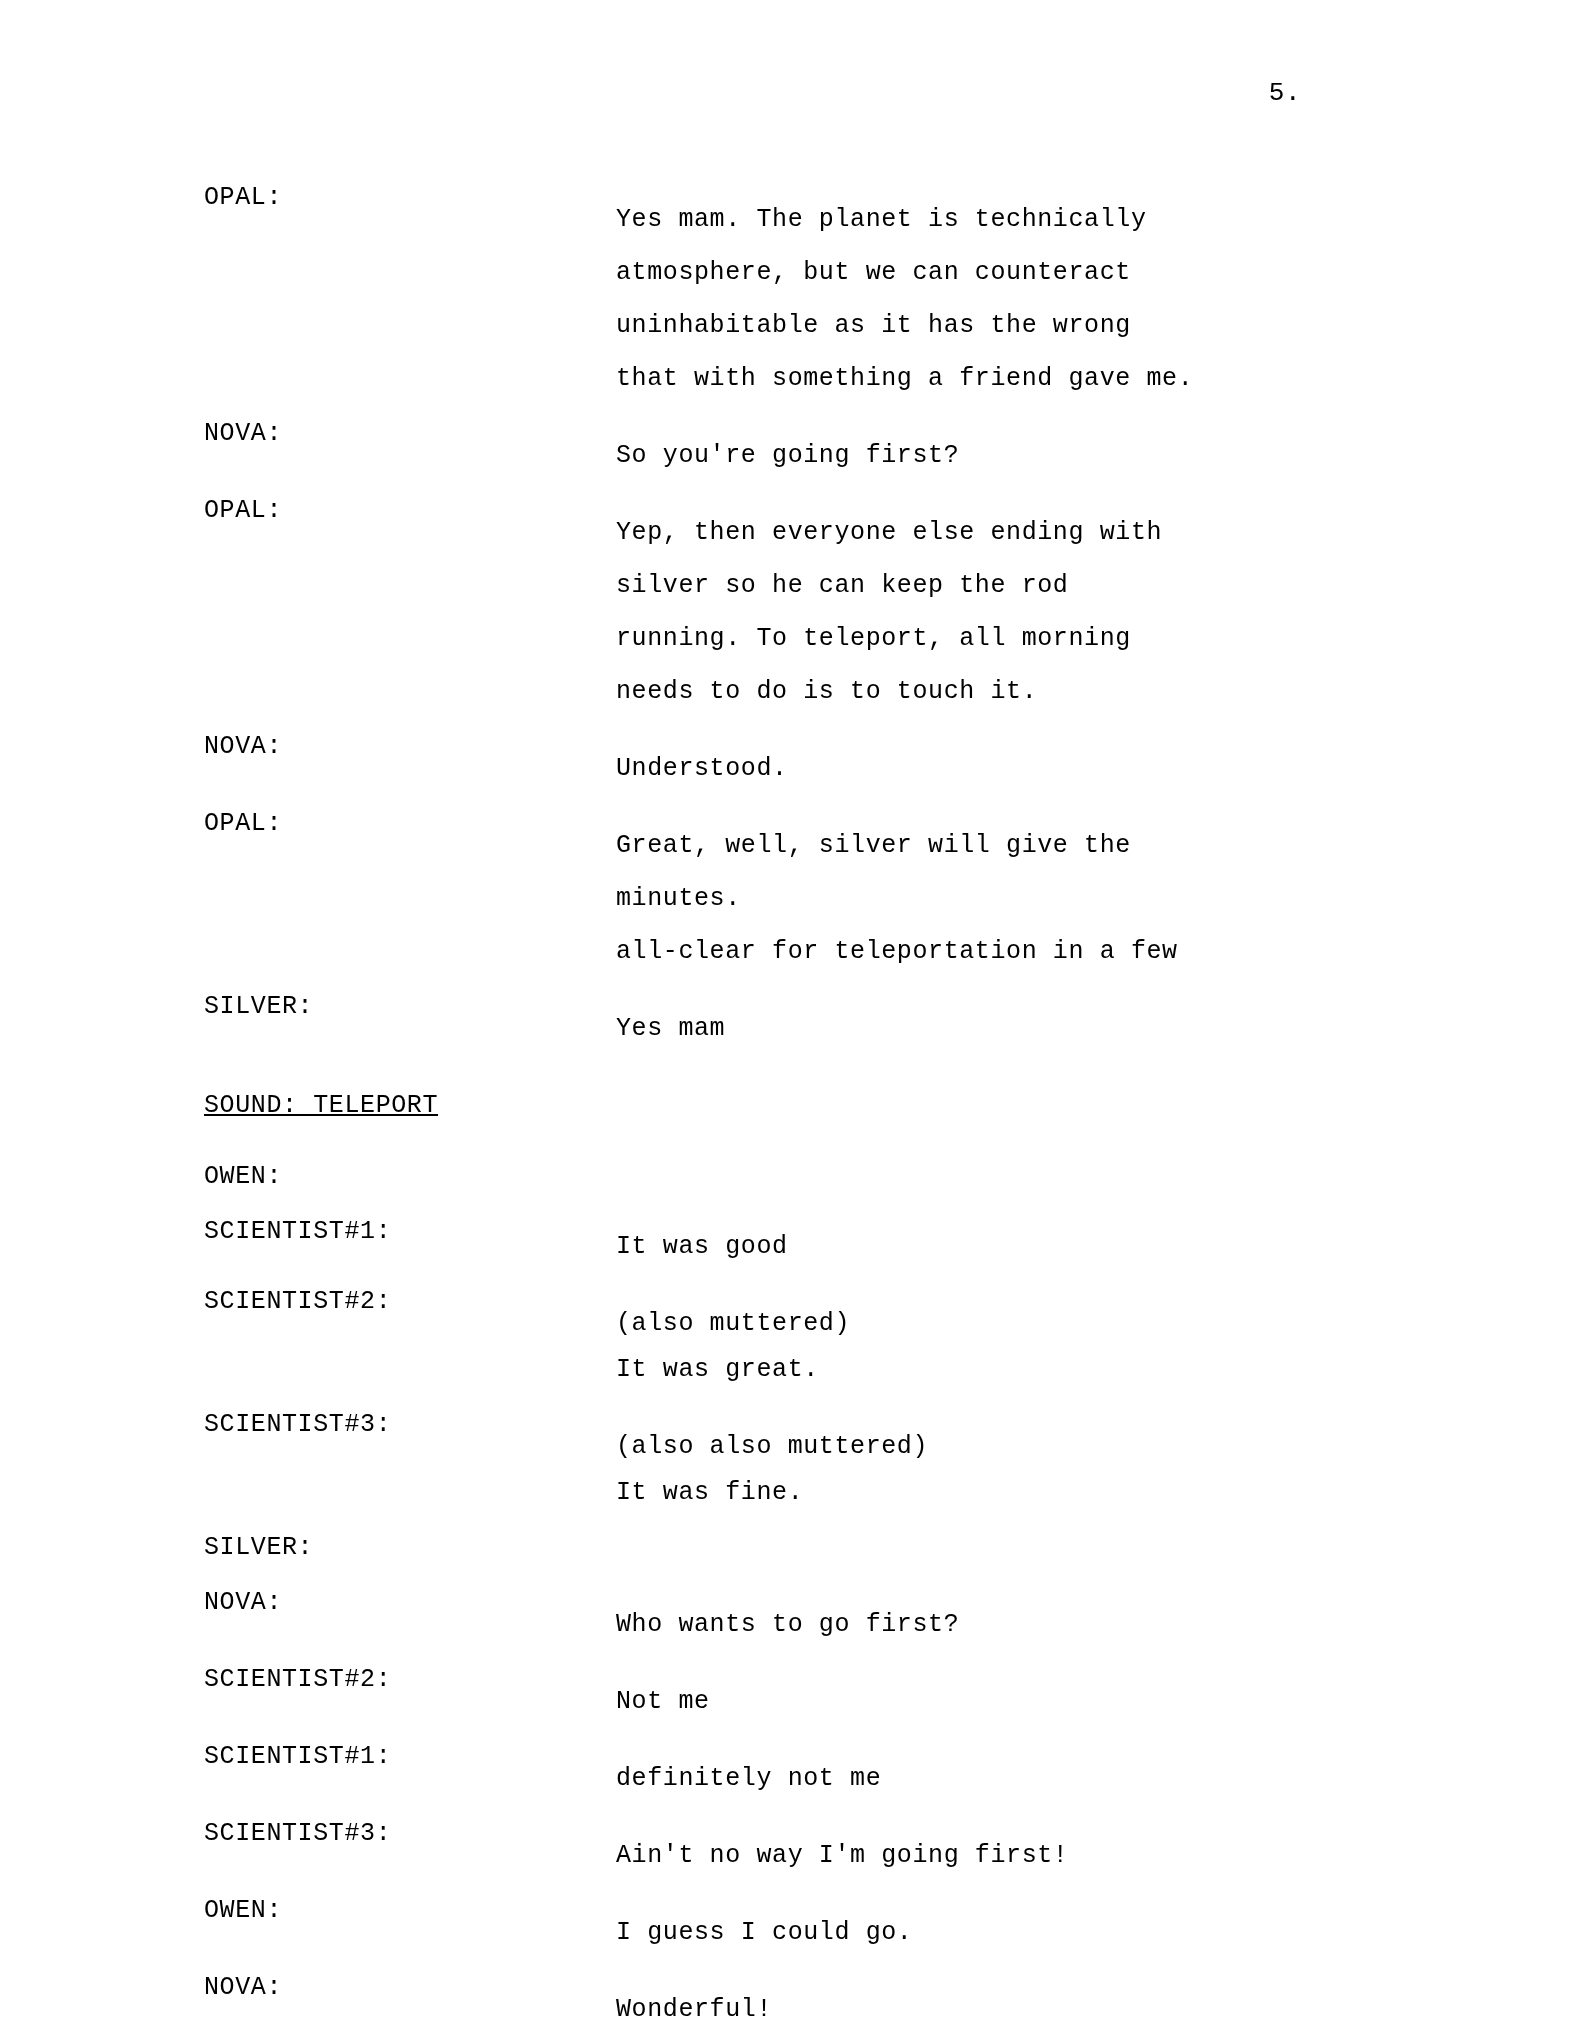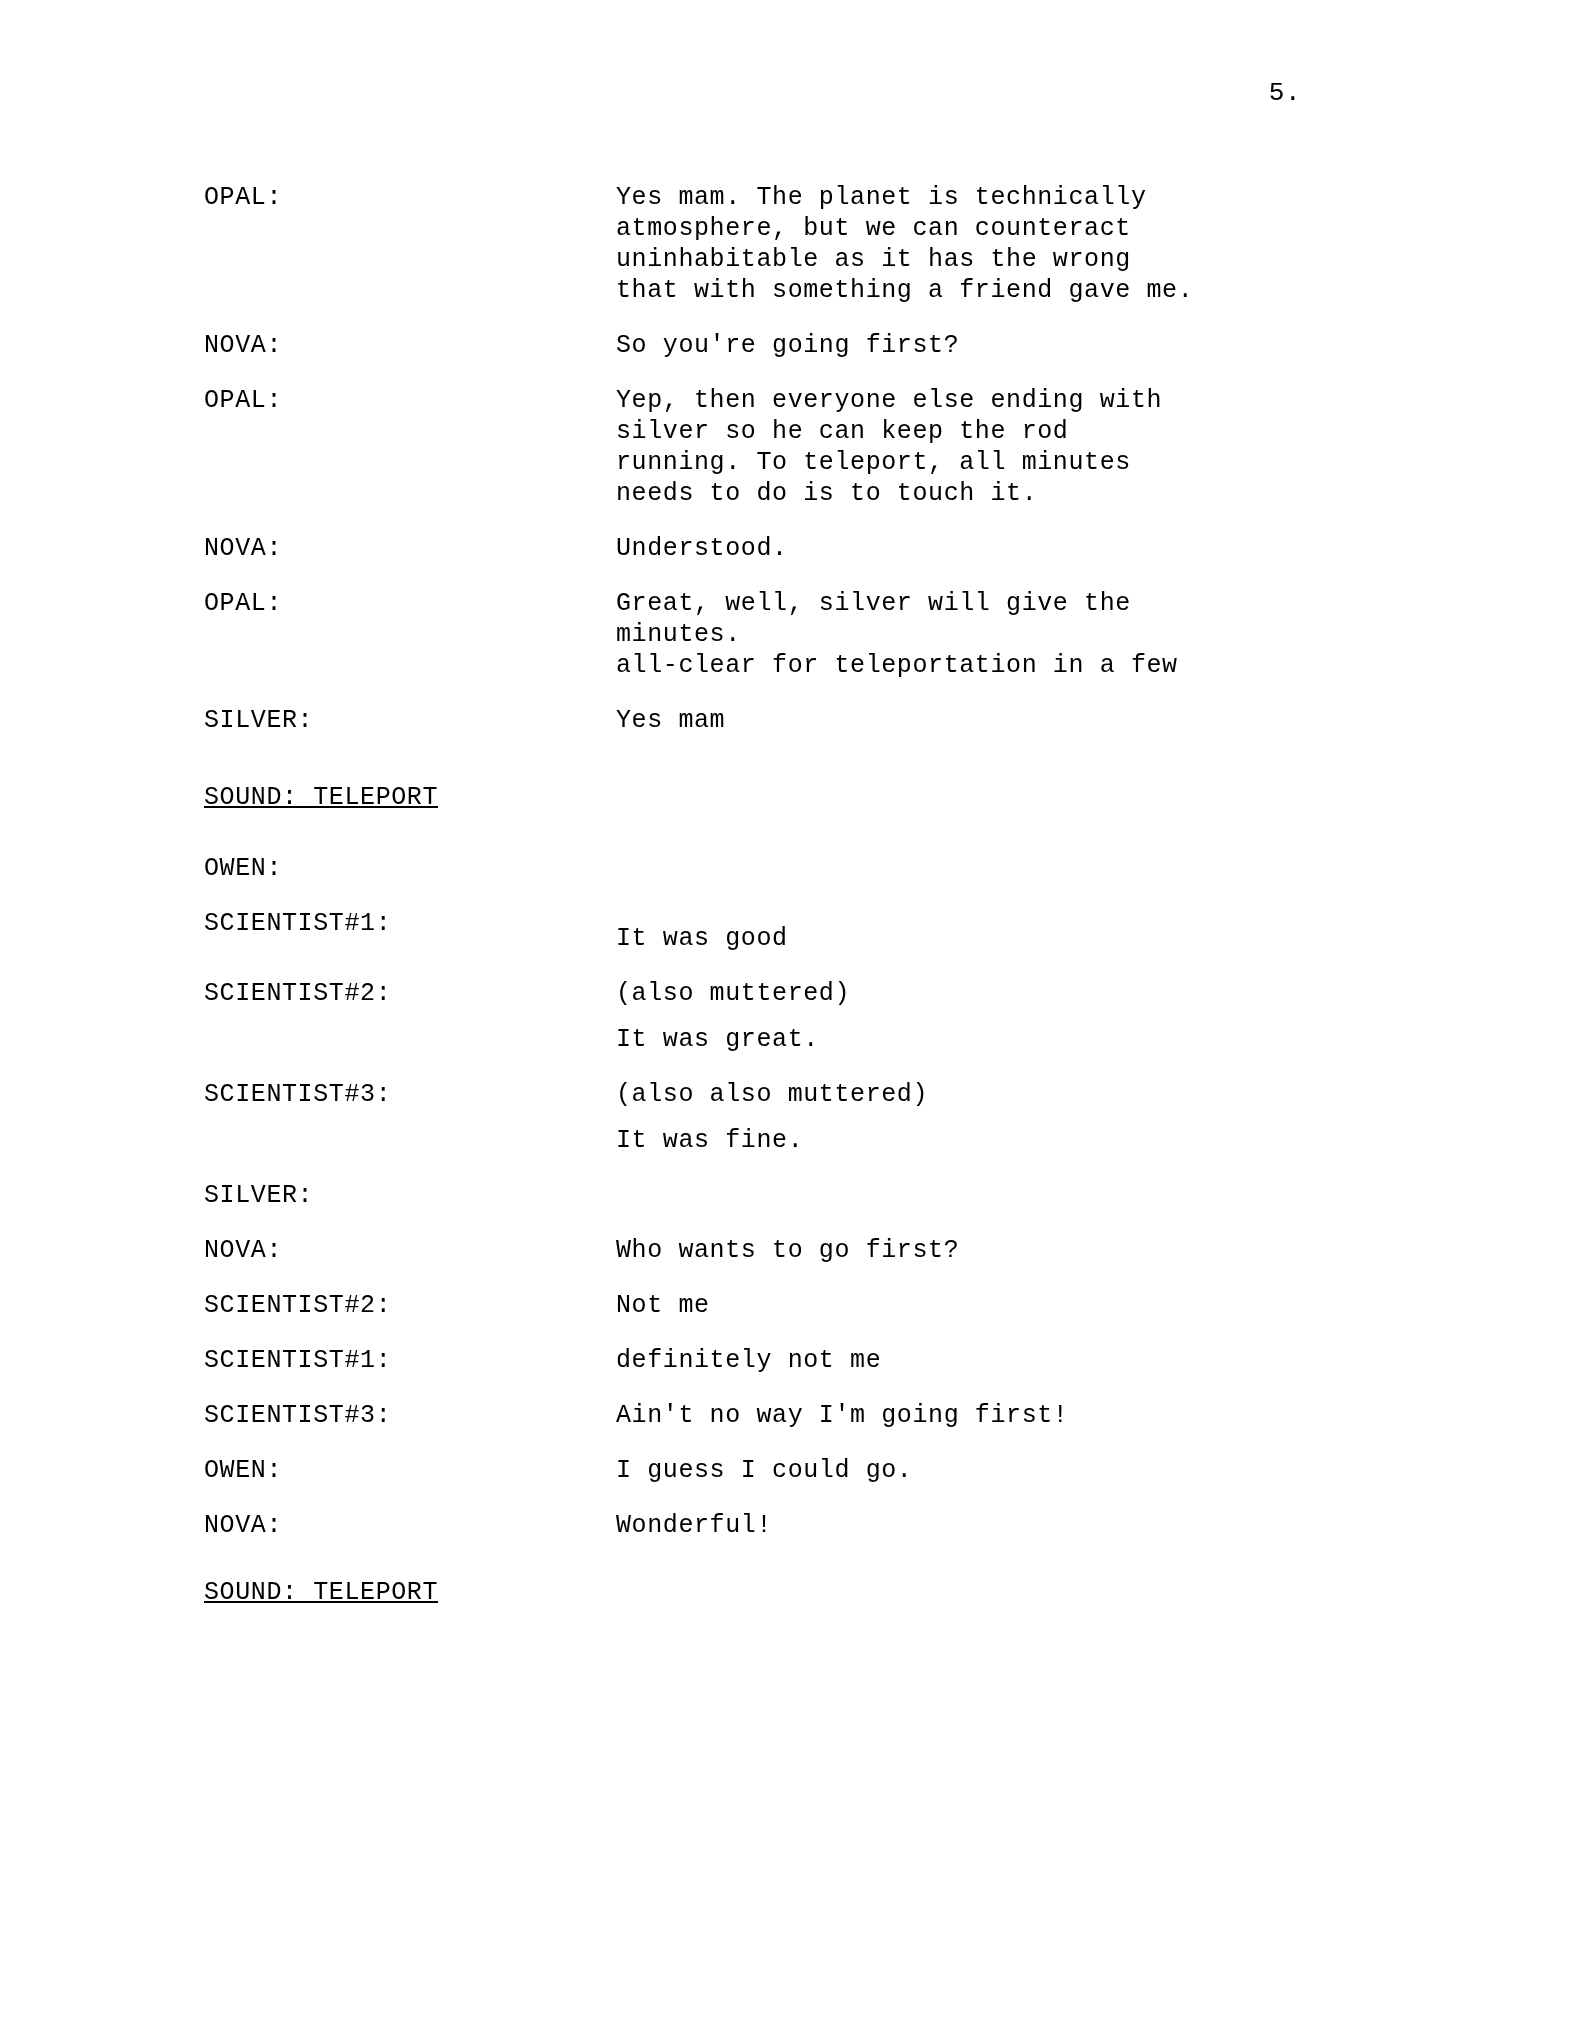--- a/index.html
+++ b/index.html
@@ -51,20 +51,21 @@
     white-space: pre;
   }
   .lines {
     flex: 1 1 auto;
     font-size: 25px;
     line-height: 31px;
     letter-spacing: 0.6px;
   }
   .lines .line {
     white-space: pre;
+    margin-top: 22px;
   }
   .lines .line.spaced {
     margin-top: 15px;
   }
   .sound-cue {
     font-size: 25px;
     line-height: 31px;
     letter-spacing: 0.6px;
     text-decoration: underline;
     white-space: pre;
@@ -104,21 +105,21 @@
         </div>
       </div>
     </div>
 
     <div class="entry">
       <div class="entry-row">
         <div class="speaker">OPAL:</div>
         <div class="lines">
           <div class="line">Yep, then everyone else ending with</div>
           <div class="line">silver so he can keep the rod</div>
-          <div class="line">running. To teleport, all minutes</div>
+          <div class="line">running. To teleport, all morning</div>
           <div class="line">needs to do is to touch it.</div>
         </div>
       </div>
     </div>
 
     <div class="entry">
       <div class="entry-row">
         <div class="speaker">NOVA:</div>
         <div class="lines">
           <div class="line">Understood.</div>

